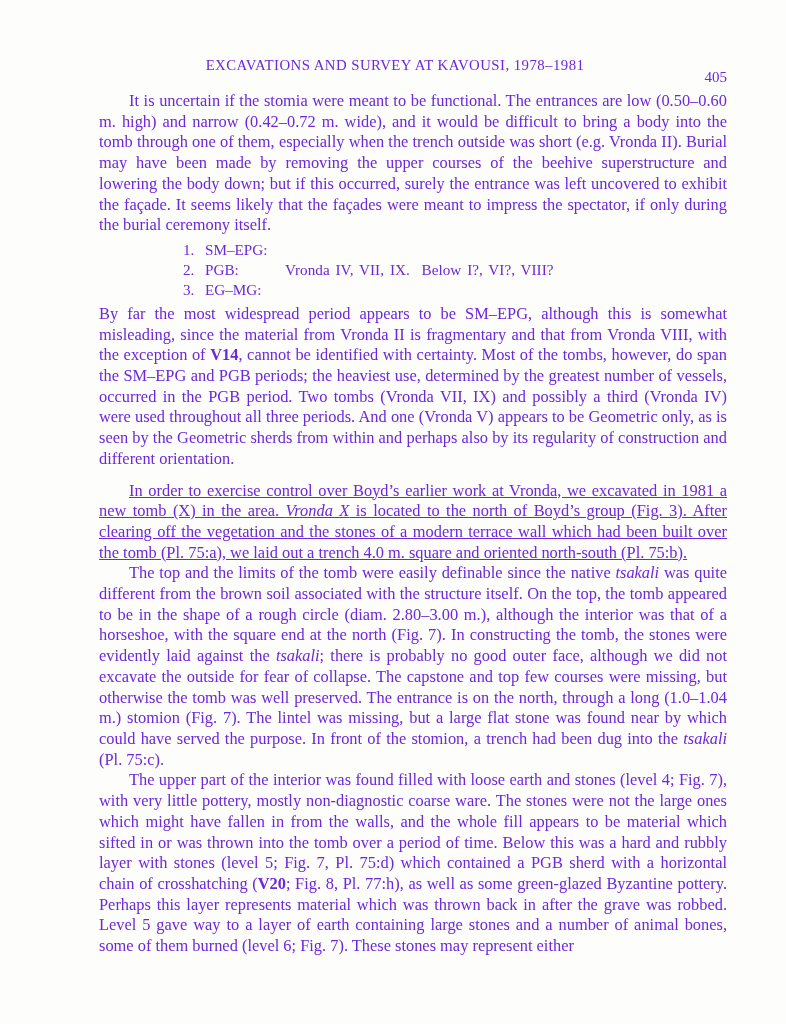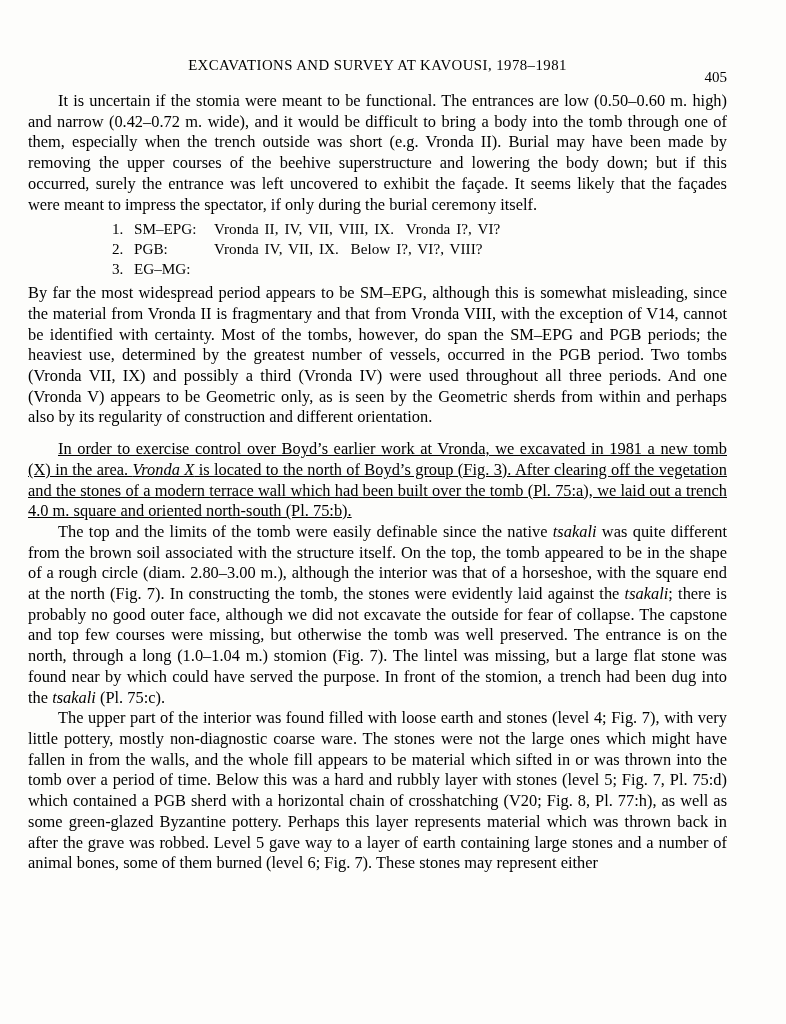--- a/index.html
+++ b/index.html
@@ -6,23 +6,23 @@
     margin: 0;
     padding: 0;
     background: #ffffff;
   }
   .page {
     position: relative;
     width: 786px;
     height: 1024px;
     box-sizing: border-box;
     background: #fdfdfb;
-    color: #000000;
+    color: #6d28d9;
     font-family: "Liberation Serif", "DejaVu Serif", serif;
-    padding: 57px 59px 0 28px;
+    padding: 57px 59px 0 63px;
     overflow: hidden;
   }
   .header {
     position: relative;
     height: 22px;
     margin-bottom: 12px;
   }
   .running-title {
     position: absolute;
     left: 0;
@@ -34,34 +34,35 @@
   }
   .page-number {
     position: absolute;
     right: 0;
     top: 12px;
     font-size: 15px;
   }
   .body-text {
     font-size: 16.4px;
     line-height: 20.7px;
+    margin-left: 36px;
   }
   .para {
     text-align: justify;
     margin: 0;
   }
   .para.indent {
     text-indent: 30px;
   }
   .section-gap {
     margin-top: 11px;
     text-decoration: underline;
   }
   .italic { font-style: italic; }
-  .bold   { font-weight: normal; }
+  .bold   { font-weight: bold; }
   .period-list {
     margin: 4px 0 4px 84px;
     font-size: 15.2px;
     line-height: 20px;
     word-spacing: 0.14em;
   }
   .list-row { display: flex; }
   .list-num {
     width: 22px;
     flex: 0 0 22px;
@@ -82,21 +83,20 @@
     <div class="running-title">EXCAVATIONS AND SURVEY AT KAVOUSI, 1978–1981</div>
     <div class="page-number">405</div>
   </div>
 
   <div class="body-text">
     <p class="para indent"><span>It is uncertain if the stomia were meant to be functional. The entrances are low (0.50–0.60 m. high) and narrow (0.42–0.72 m. wide), and it would be difficult to bring a body into the tomb through one of them, especially when the trench outside was short (e.g. Vronda II). Burial may have been made by removing the upper courses of the beehive superstructure and lowering the body down; but if this occurred, surely the entrance was left uncovered to exhibit the façade. It seems likely that the façades were meant to impress the spectator, if only during the burial ceremony itself.</span></p>
     <div class="period-list">
         <div class="list-row">
           <span class="list-num">1.</span>
           <span class="list-label">SM–EPG:</span>
-          <span class="list-value">Vronda II, IV, VII, VIII, IX.  Vronda I?, VI?</span>
         </div>
         <div class="list-row">
           <span class="list-num">2.</span>
           <span class="list-label">PGB:</span>
           <span class="list-value">Vronda IV, VII, IX.  Below I?, VI?, VIII?</span>
         </div>
         <div class="list-row">
           <span class="list-num">3.</span>
           <span class="list-label">EG–MG:</span>
         </div>

